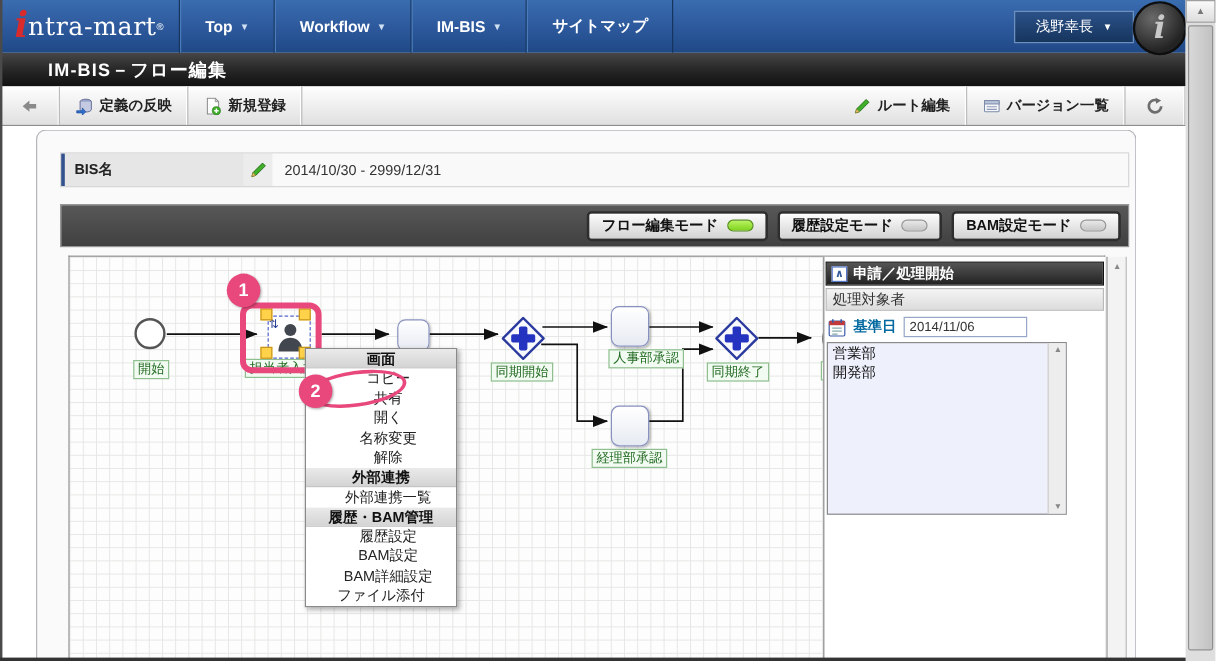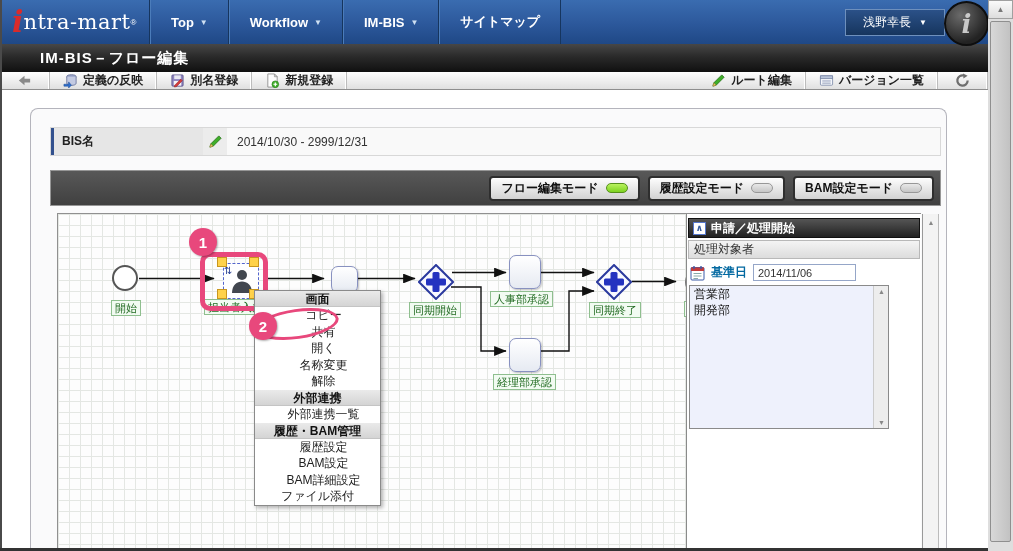--- a/index.html
+++ b/index.html
@@ -24,21 +24,21 @@
     background:radial-gradient(circle at 35% 30%,#6a6a6a,#232323 70%); border:2px solid #0e0e0e; z-index:40;
     display:flex; align-items:center; justify-content:center; }
   .sphere span { font-family:"DejaVu Serif","Liberation Serif",serif; font-style:italic; font-weight:bold; color:#c9c9c9; font-size:26px; }
 
   
   .titlebar { position:absolute; left:0; top:44px; width:988px; height:28px;
     background:linear-gradient(#474747,#2a2a2a 45%,#101010); display:flex; align-items:center; padding-left:40px; }
   .titlebar .t { color:#fff; font-weight:bold; font-size:15px; letter-spacing:1px; }
 
   
-  .toolbar { position:absolute; left:0; top:72px; width:988px; height:18px;
+  .toolbar { position:absolute; left:0; top:72px; width:988px; height:33px;
     background:linear-gradient(#fefefe,#e0e0e0); border-bottom:1px solid #8e8e8e; display:flex; align-items:stretch; }
   .tbtn { display:flex; align-items:center; gap:5px; padding:0 13px; font-size:12px; font-weight:bold; color:#222;
     border-right:1px solid #bcbcbc; box-shadow:inset -1px 0 0 #fff; cursor:pointer; }
   .tbtn.iconly { padding:0 17px; }
   .tb-spacer { flex:1; }
   .ticon { width:15px; height:15px; display:inline-block; }
 
   
   .container { position:absolute; left:30px; top:108px; width:917px; height:443px;
     background:#fafafb; border:1px solid #b4b4bc; border-bottom:none; border-radius:8px 8px 0 0; }
@@ -172,29 +172,20 @@
   <div class="tbtn">
     <svg class="ticon" viewBox="0 0 16 16">
       <ellipse cx="9" cy="4" rx="5" ry="2.2" fill="#9aa4c8" stroke="#5a648f" stroke-width="0.8"></ellipse>
       <path d="M4 4 V11 C4 12.2 6.2 13.2 9 13.2 C11.8 13.2 14 12.2 14 11 V4" fill="#c3cae2" stroke="#5a648f" stroke-width="0.8"></path>
       <path d="M1 12 L6 12 L6 9.5 L9 13 L6 16 L6 14 L1 14 Z" fill="#2e6fd0" stroke="#1c4c96" stroke-width="0.6"></path>
     </svg>
     <span>定義の反映</span>
   </div>
   <div class="tbtn">
     <svg class="ticon" viewBox="0 0 16 16">
-      <rect x="2" y="2" width="12" height="12" rx="1" fill="#8f86c0" stroke="#4f4880" stroke-width="0.8"></rect>
-      <rect x="4.5" y="2.5" width="7" height="4" fill="#e9e9f2"></rect>
-      <rect x="4" y="8.5" width="8" height="5" fill="#f4f4f8"></rect>
-      <path d="M5 13 L11.5 6.5 L13.2 8.2 L6.8 14.6 L4.6 15 Z" fill="#d23b3b" stroke="#8e1f1f" stroke-width="0.5"></path>
-    </svg>
-    <span>別名登録</span>
-  </div>
-  <div class="tbtn">
-    <svg class="ticon" viewBox="0 0 16 16">
       <path d="M3 1 L10 1 L13 4 L13 15 L3 15 Z" fill="#fdfdfd" stroke="#8a8a8a" stroke-width="0.9"></path>
       <path d="M10 1 L10 4 L13 4 Z" fill="#d8d8d8" stroke="#8a8a8a" stroke-width="0.7"></path>
       <circle cx="11" cy="12" r="3.6" fill="#3fae29" stroke="#227715" stroke-width="0.6"></circle>
       <path d="M11 10 V14 M9 12 H13" stroke="#fff" stroke-width="1.3"></path>
     </svg>
     <span>新規登録</span>
   </div>
   <div class="tb-spacer"></div>
   <div class="tbtn">
     <svg class="ticon" viewBox="0 0 16 16">
@@ -286,21 +277,21 @@
   <div class="tasknode" style="left:273px; top:52px; width:27px; height:27px;"></div>
 
   <svg class="diamond" style="left:360px; top:50px;" viewBox="0 0 36 36">
     <polygon points="18,1 35,18 18,35 1,18" fill="#f8f9ff" stroke="#2b3a9e" stroke-width="2"></polygon>
     <rect x="14.5" y="8" width="7" height="20" rx="1.5" fill="#2433c0"></rect>
     <rect x="8" y="14.5" width="20" height="7" rx="1.5" fill="#2433c0"></rect>
   </svg>
   <div class="nodelabel" style="left:351px; top:88px;">同期開始</div>
 
   <div class="tasknode" style="left:451px; top:41px; width:32px; height:34px;"></div>
-  <div class="nodelabel" style="left:432px; top:77px;">人事部承認</div>
+  <div class="nodelabel" style="left:449px; top:77px;">人事部承認</div>
 
   <div class="tasknode" style="left:451px; top:124px; width:32px; height:34px;"></div>
   <div class="nodelabel" style="left:435px; top:160px;">経理部承認</div>
 
   <svg class="diamond" style="left:538px; top:50px;" viewBox="0 0 36 36">
     <polygon points="18,1 35,18 18,35 1,18" fill="#f8f9ff" stroke="#2b3a9e" stroke-width="2"></polygon>
     <rect x="14.5" y="8" width="7" height="20" rx="1.5" fill="#2433c0"></rect>
     <rect x="8" y="14.5" width="20" height="7" rx="1.5" fill="#2433c0"></rect>
   </svg>
   <div class="nodelabel" style="left:531px; top:88px;">同期終了</div>

